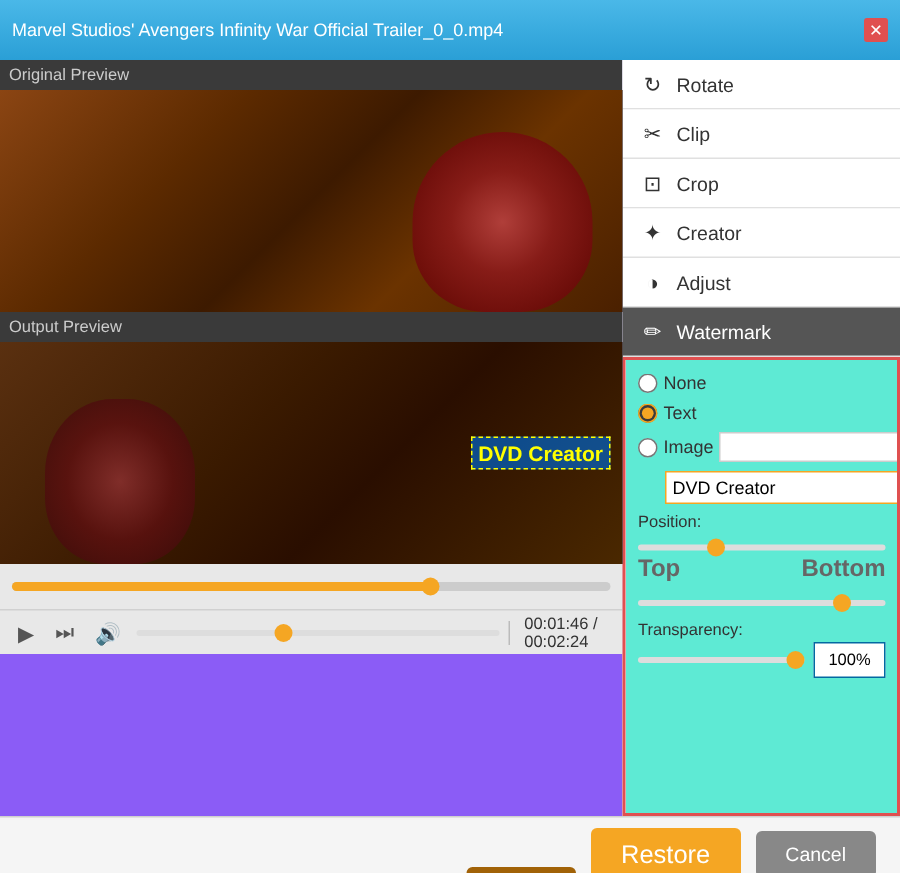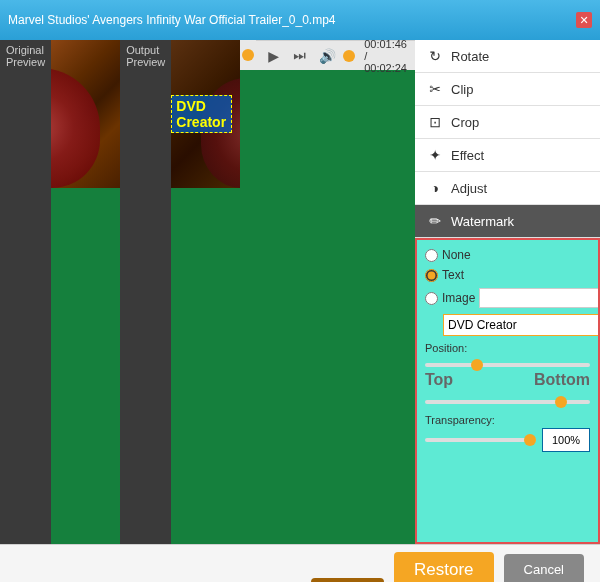--- a/index.html
+++ b/index.html
@@ -26,23 +26,23 @@
 
     
     .main-container {
       display: flex;
       height: calc(582px - 28px - 50px);
     }
 
     
     .left-panel {
       flex: 1;
-      background: #15803d;
-      display: flex;
-      flex-direction: row;
+      background: #8b5cf6;
+      display: flex;
+      flex-direction: column;
     }
 
     .preview-label {
       color: #cccccc;
       font-size: 11px;
       padding: 4px 6px;
       background: #3a3a3a;
     }
 
     .preview-video {
@@ -426,21 +426,21 @@
     <div class="tool-item">
       <span class="tool-icon">✂</span>
       <span>Clip</span>
     </div>
     <div class="tool-item">
       <span class="tool-icon">⊡</span>
       <span>Crop</span>
     </div>
     <div class="tool-item">
       <span class="tool-icon">✦</span>
-      <span>Effect</span>
+      <span>Creator</span>
     </div>
     <div class="tool-item">
       <span class="tool-icon">◑</span>
       <span>Adjust</span>
     </div>
     <div class="tool-item active">
       <span class="tool-icon">✏</span>
       <span>Watermark</span>
     </div>
 

